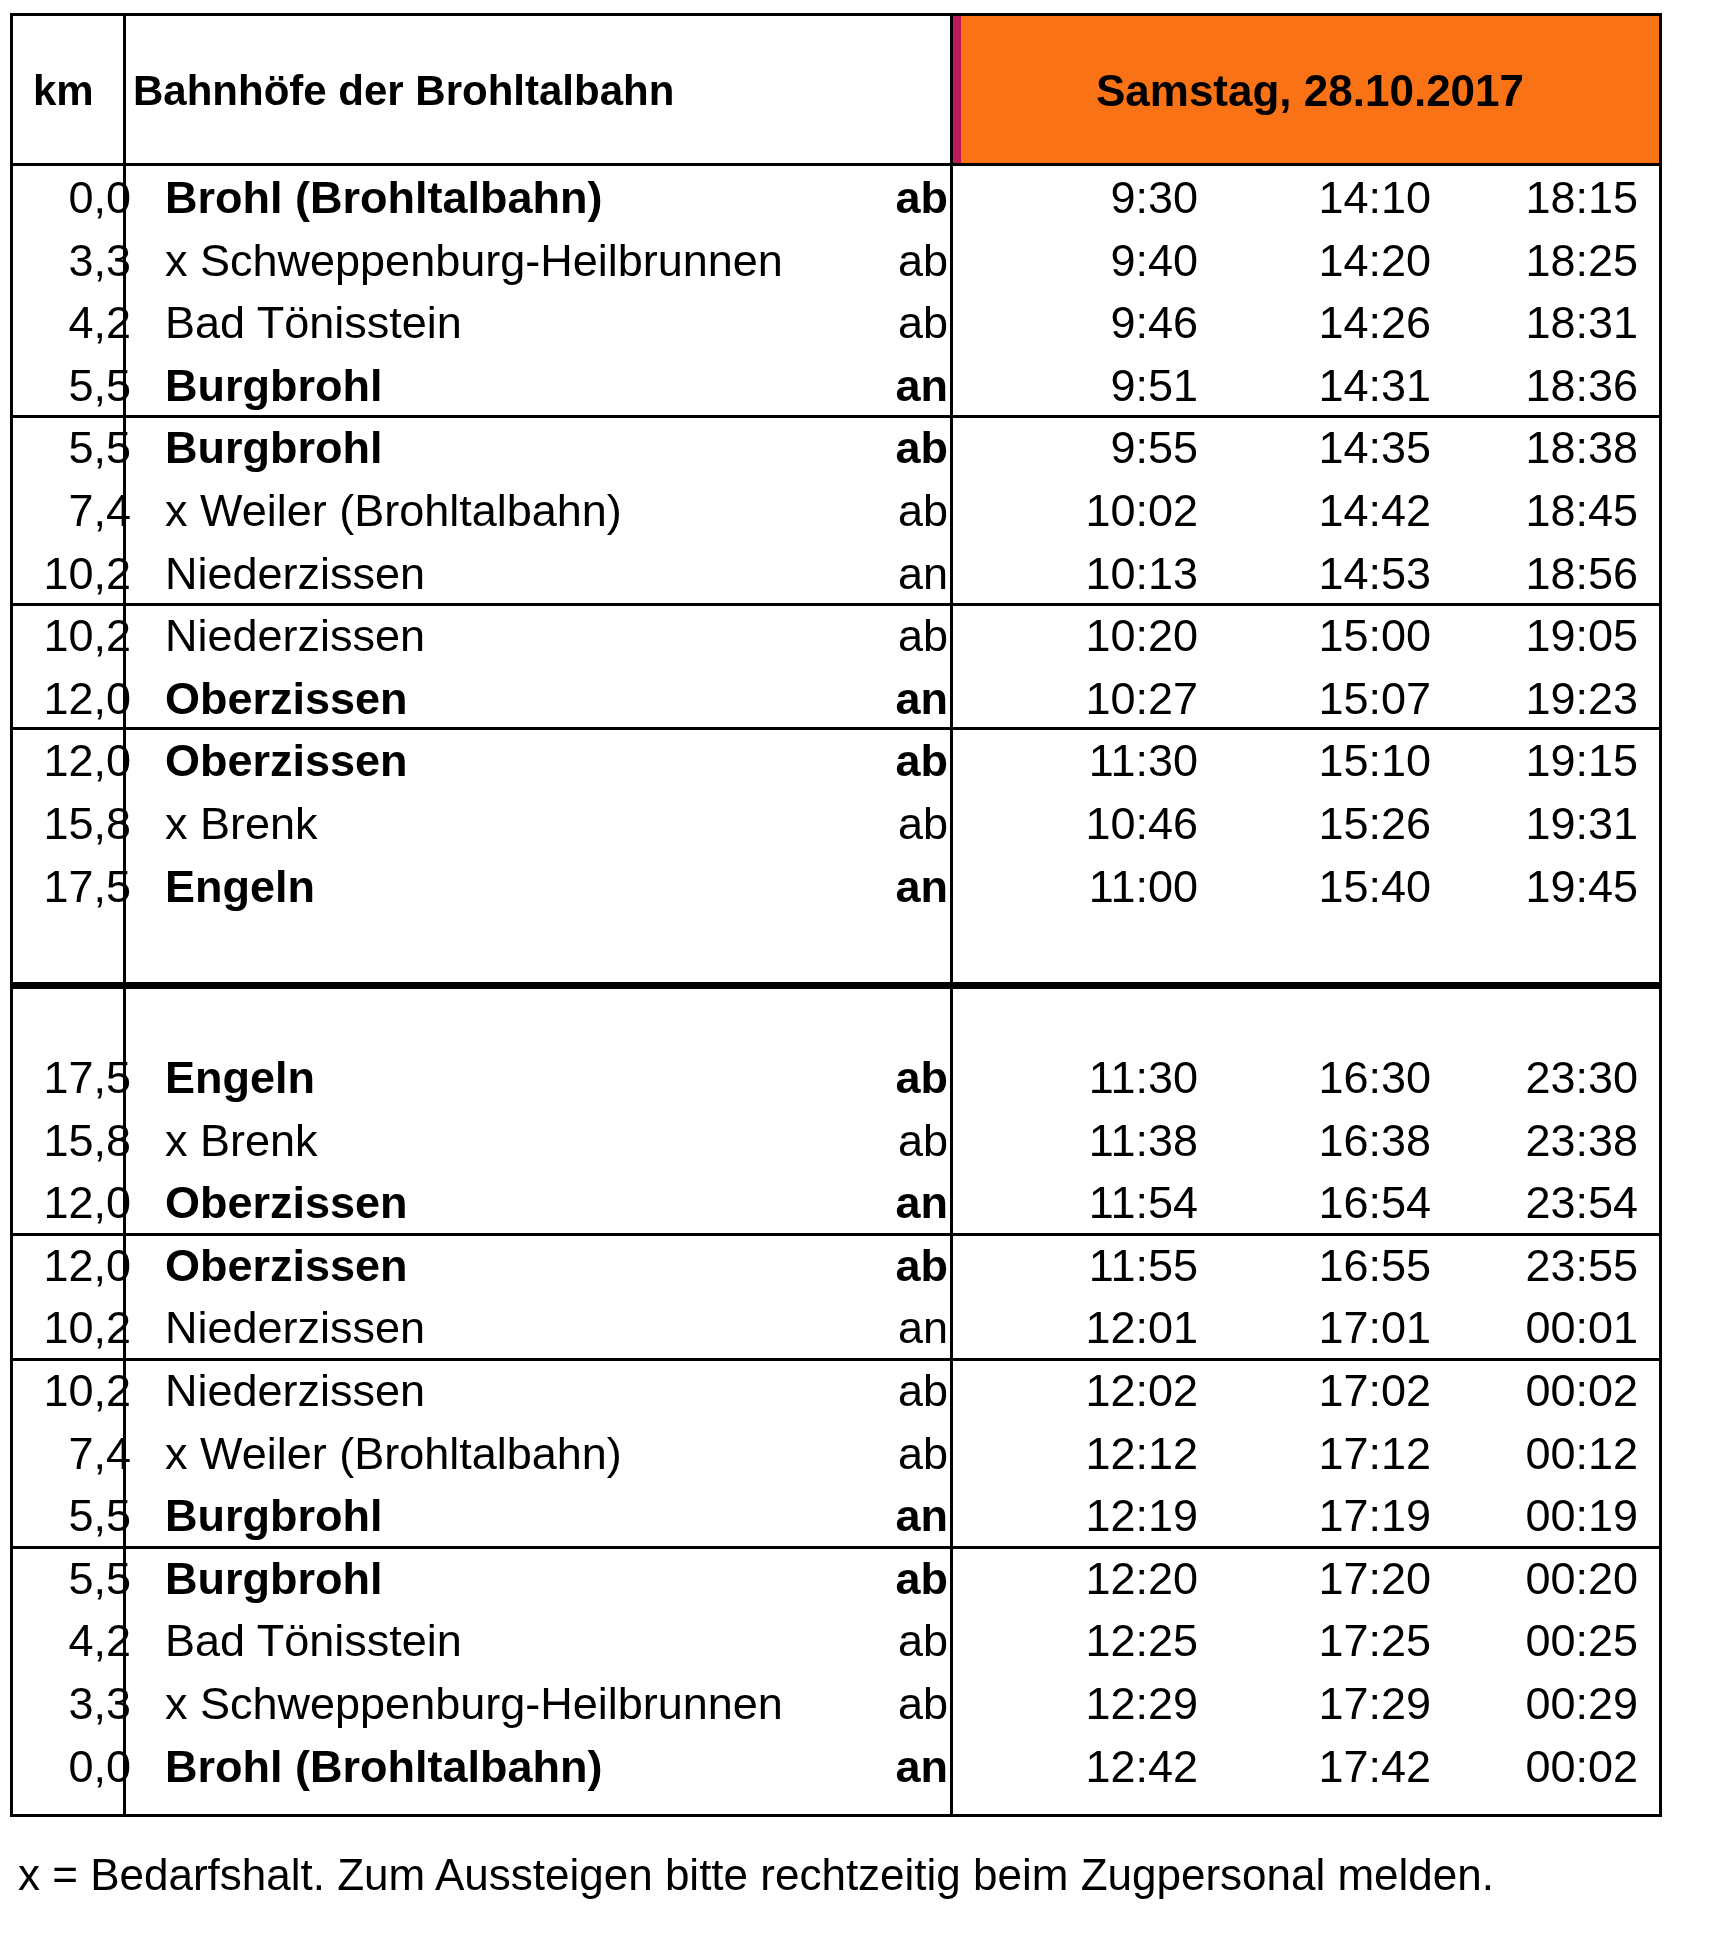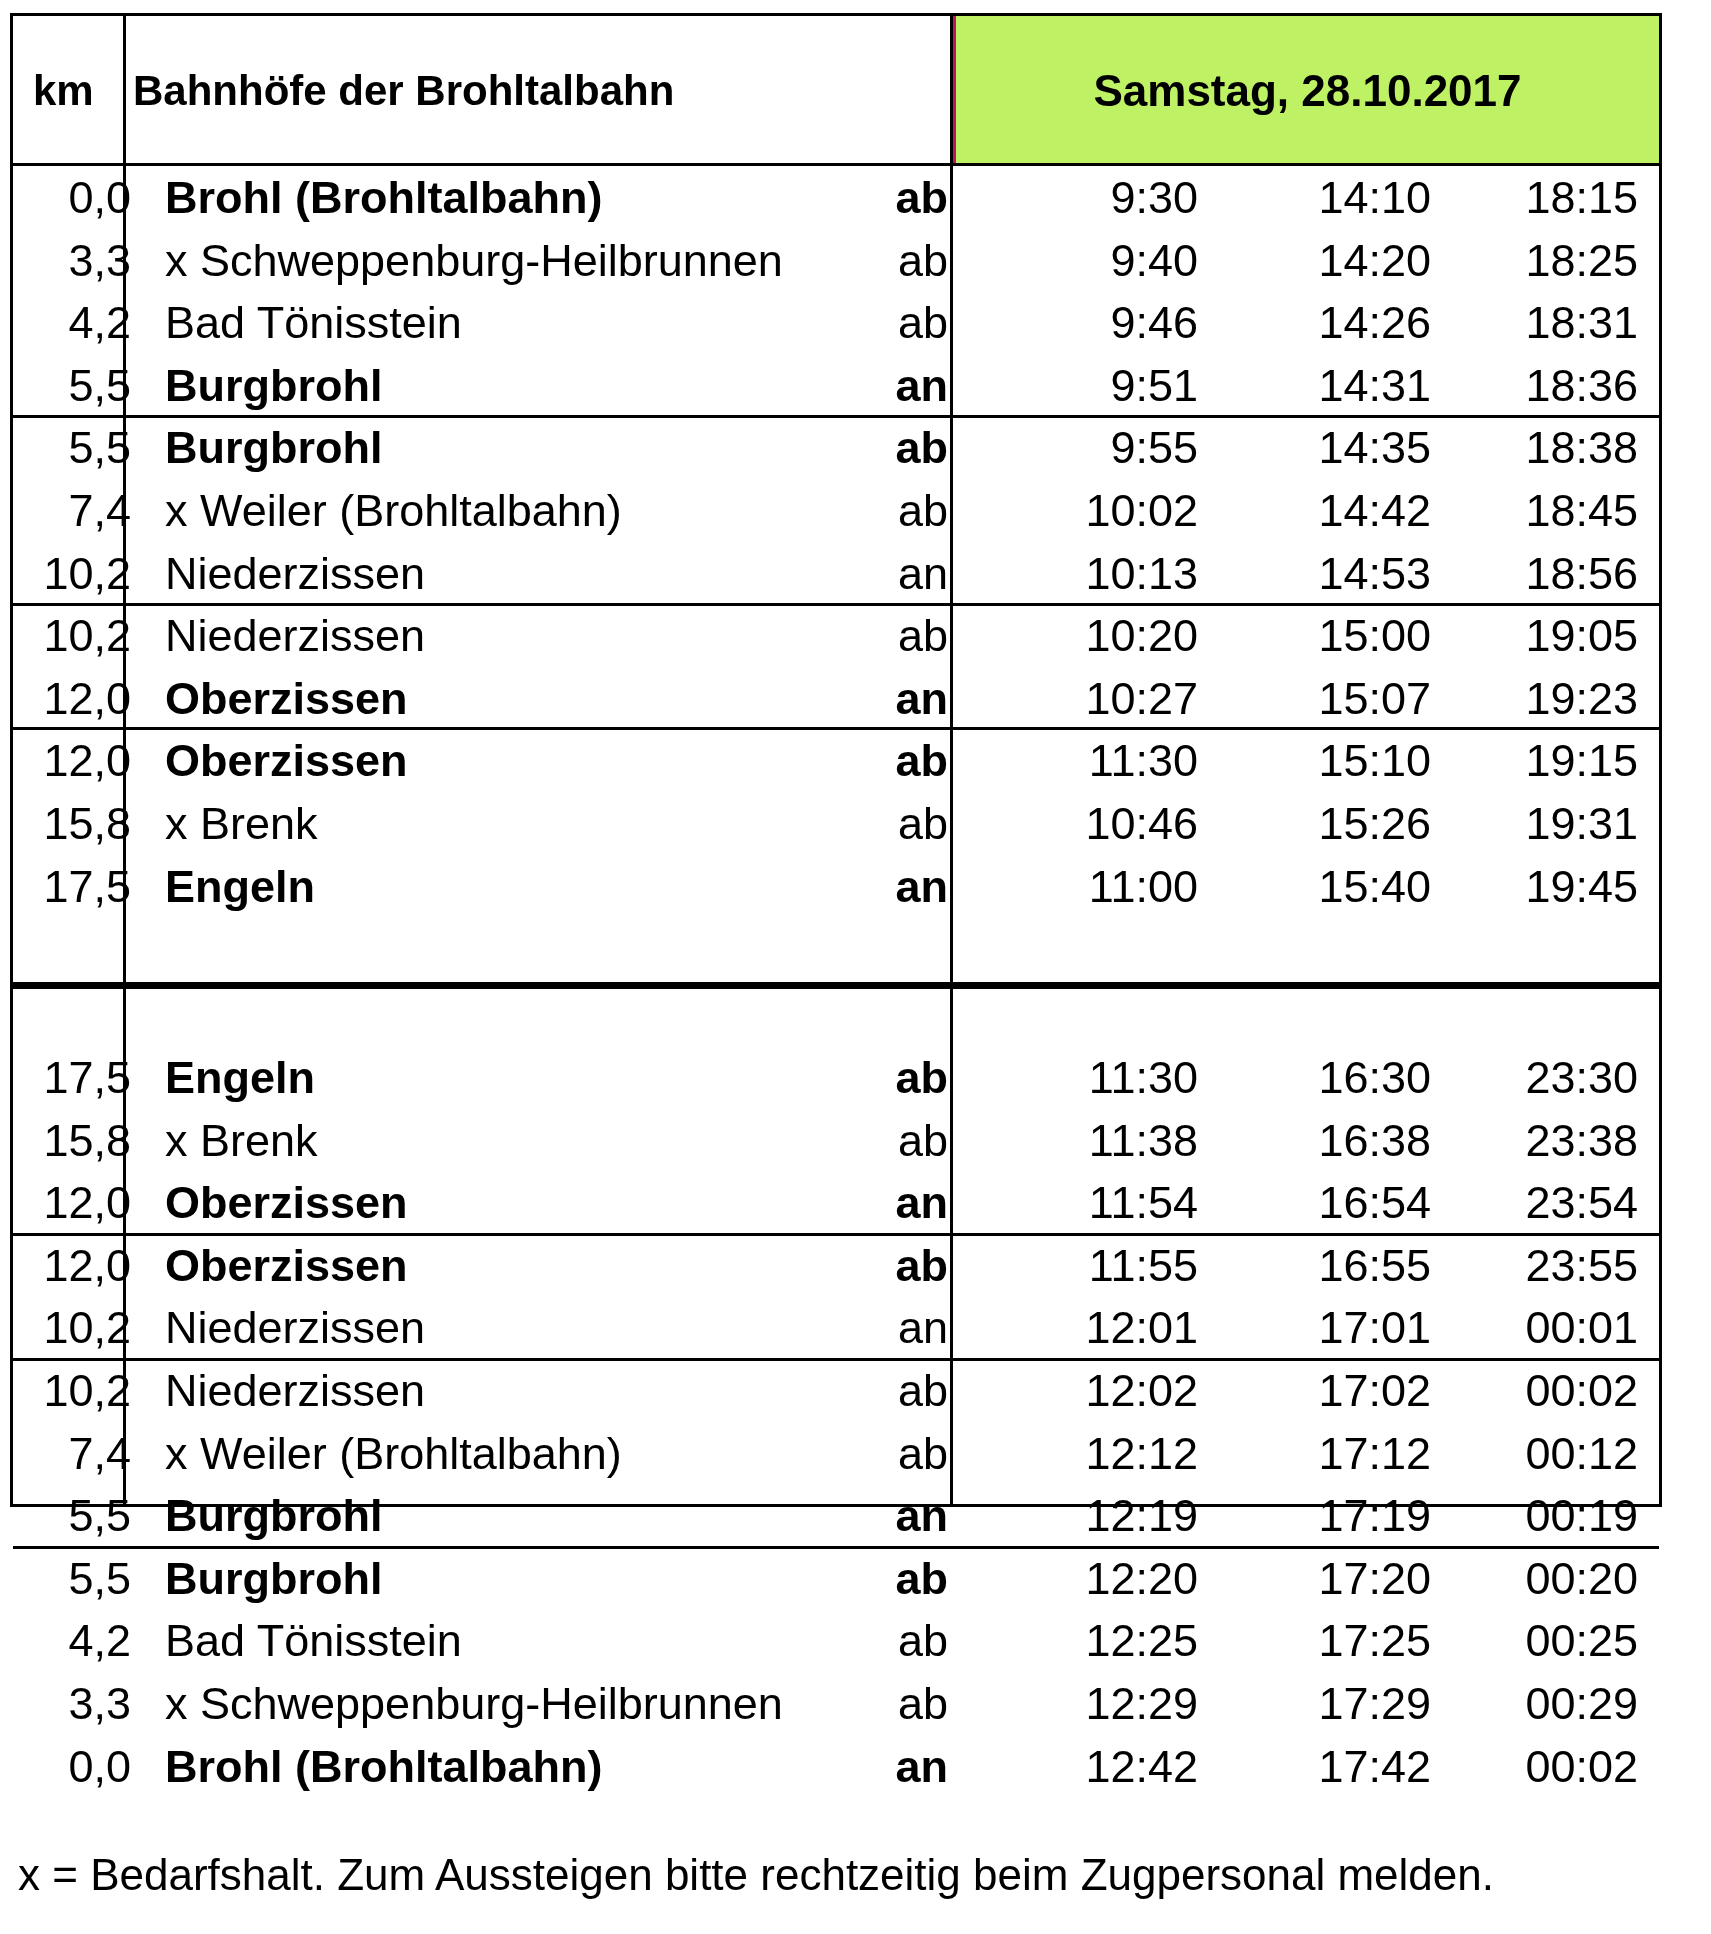--- a/index.html
+++ b/index.html
@@ -1,21 +1,21 @@
 <!DOCTYPE html>
 <html><head>
 <meta charset="utf-8">
 <style>
   html, body { margin:0; padding:0; background:#ffffff; }
   body { width:1711px; height:1934px; position:relative; font-family:"Liberation Sans", sans-serif; color:#000; overflow:hidden; }
-  .table { position:absolute; left:10px; top:13px; width:1652px; height:1494px; border:3px solid #000; box-sizing:border-box; }
+  .table { position:absolute; left:10px; top:13px; width:1652px; height:1804px; border:3px solid #000; box-sizing:border-box; }
   .vline { position:absolute; top:0; bottom:0; width:3px; background:#000; }
   .hline { position:absolute; left:0; right:0; height:3px; background:#000; }
   .hline.thick { height:7px; }
-  .header-date { position:absolute; left:940px; top:0; right:0; height:150px; background:#bef264; box-sizing:border-box; border-left:3px solid #be185d; display:flex; align-items:center; justify-content:center; font-weight:bold; font-size:44px; }
+  .header-date { position:absolute; left:940px; top:0; right:0; height:150px; background:#f97316; box-sizing:border-box; border-left:8px solid #be185d; display:flex; align-items:center; justify-content:center; font-weight:bold; font-size:44px; }
   .hdr { position:absolute; top:0; height:150px; display:flex; align-items:center; font-weight:bold; font-size:42px; }
   .row { position:absolute; left:0; right:0; height:63px; font-size:45px; line-height:63px; }
   .row span { position:absolute; top:0; white-space:nowrap; }
   .km { right:calc(100% - 118px); text-align:left; }
   .station { left:152px; }
   .dir { right:calc(100% - 935px); text-align:right; }
   .t1 { right:calc(100% - 1185px); }
   .t2 { right:calc(100% - 1418px); text-align:right; }
   .t3 { right:calc(100% - 1625px); text-align:right; }
   .b { font-weight:bold; }

